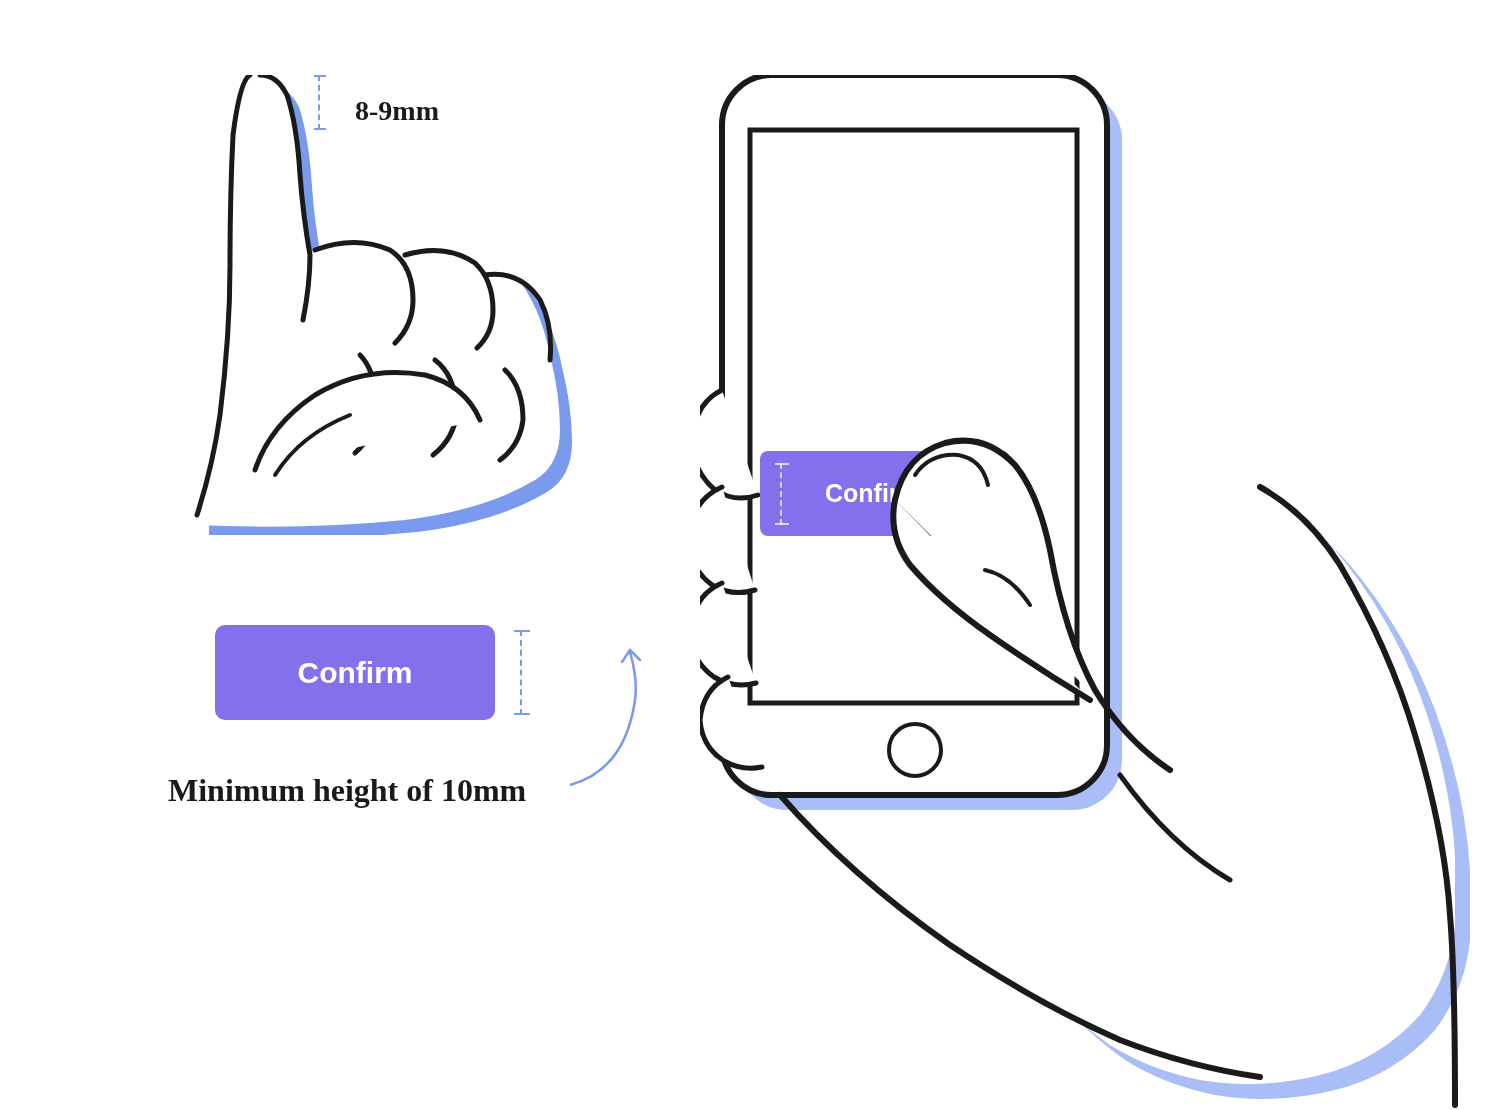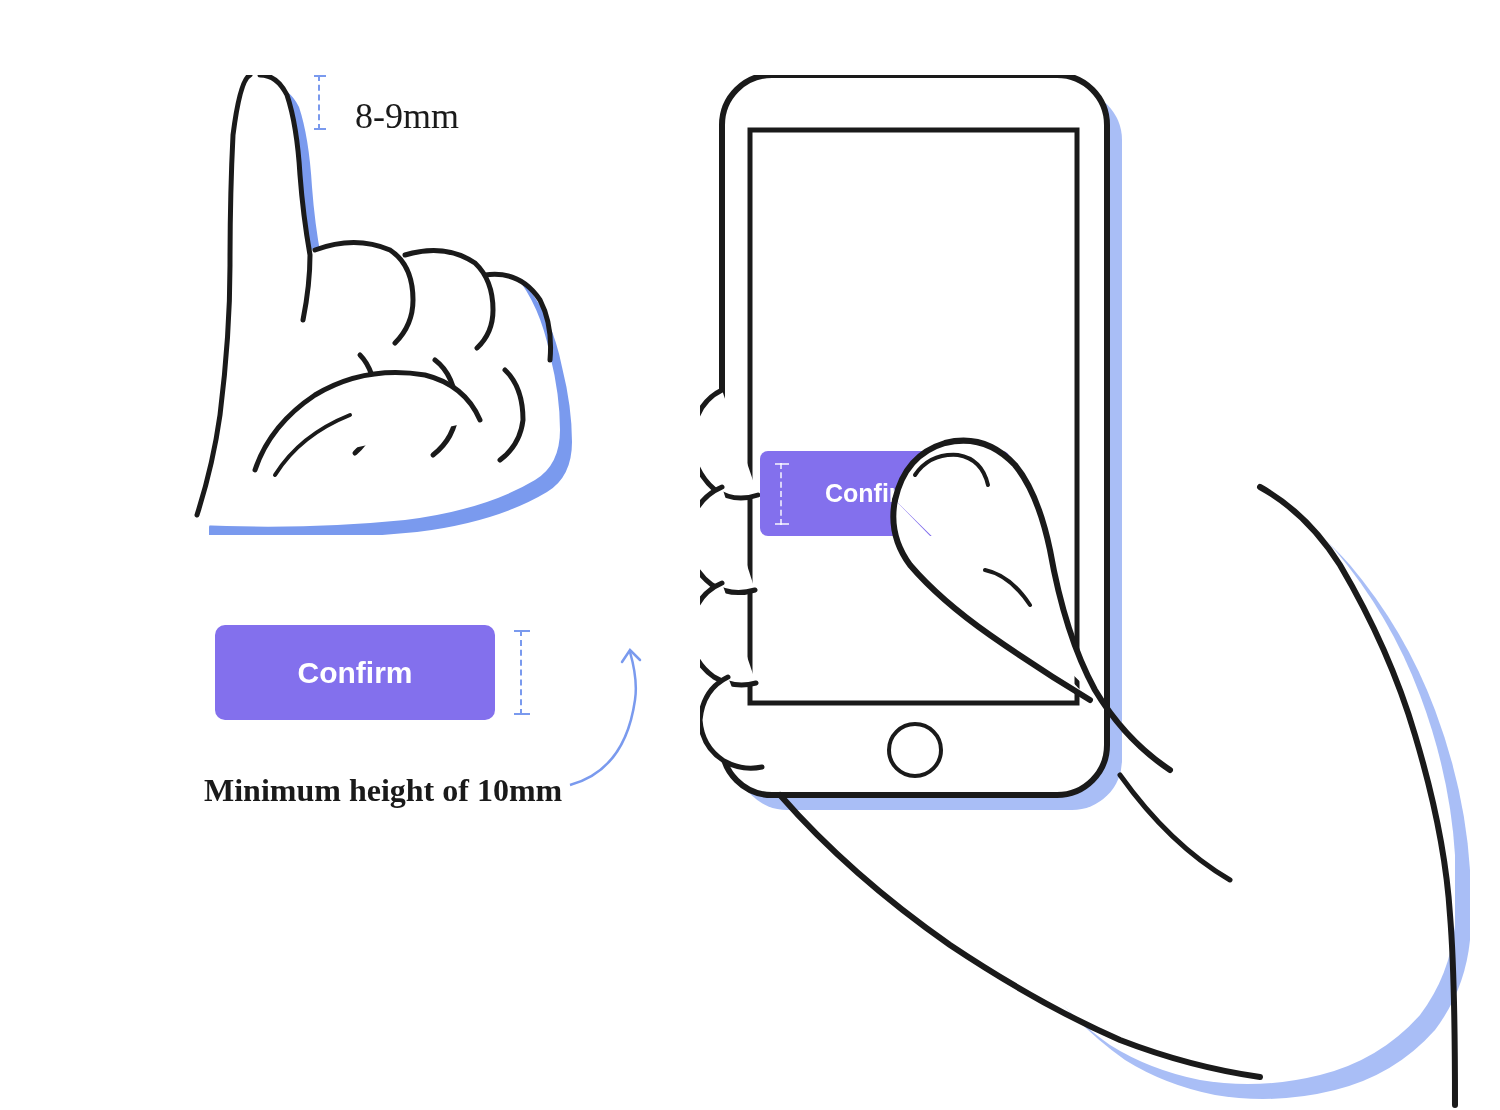--- a/index.html
+++ b/index.html
@@ -20,22 +20,22 @@
       height: 100%;
       position: relative;
     }
     
     
     .finger-label {
       position: absolute;
       top: 95px;
       left: 355px;
       font-family: Georgia, 'Times New Roman', serif;
-      font-size: 36px;
-      font-weight: 400;
+      font-size: 28px;
+      font-weight: 700;
       color: #1a1a1a;
     }
     .finger-measure {
       position: absolute;
       top: 75px;
       left: 318px;
       width: 2px;
       height: 55px;
       border-left: 2px dashed #7a9aee;
     }
@@ -98,21 +98,20 @@
     .button-measure::after { bottom: 0; }
     
     .min-height-label {
       position: absolute;
       top: 772px;
       left: 168px;
       font-family: Georgia, 'Times New Roman', serif;
       font-size: 32px;
       font-weight: 700;
       color: #1a1a1a;
-      margin-left: 36px;
     }
     
     .arrow-curve {
       position: absolute;
       top: 640px;
       left: 560px;
       width: 90px;
       height: 150px;
     }
     

